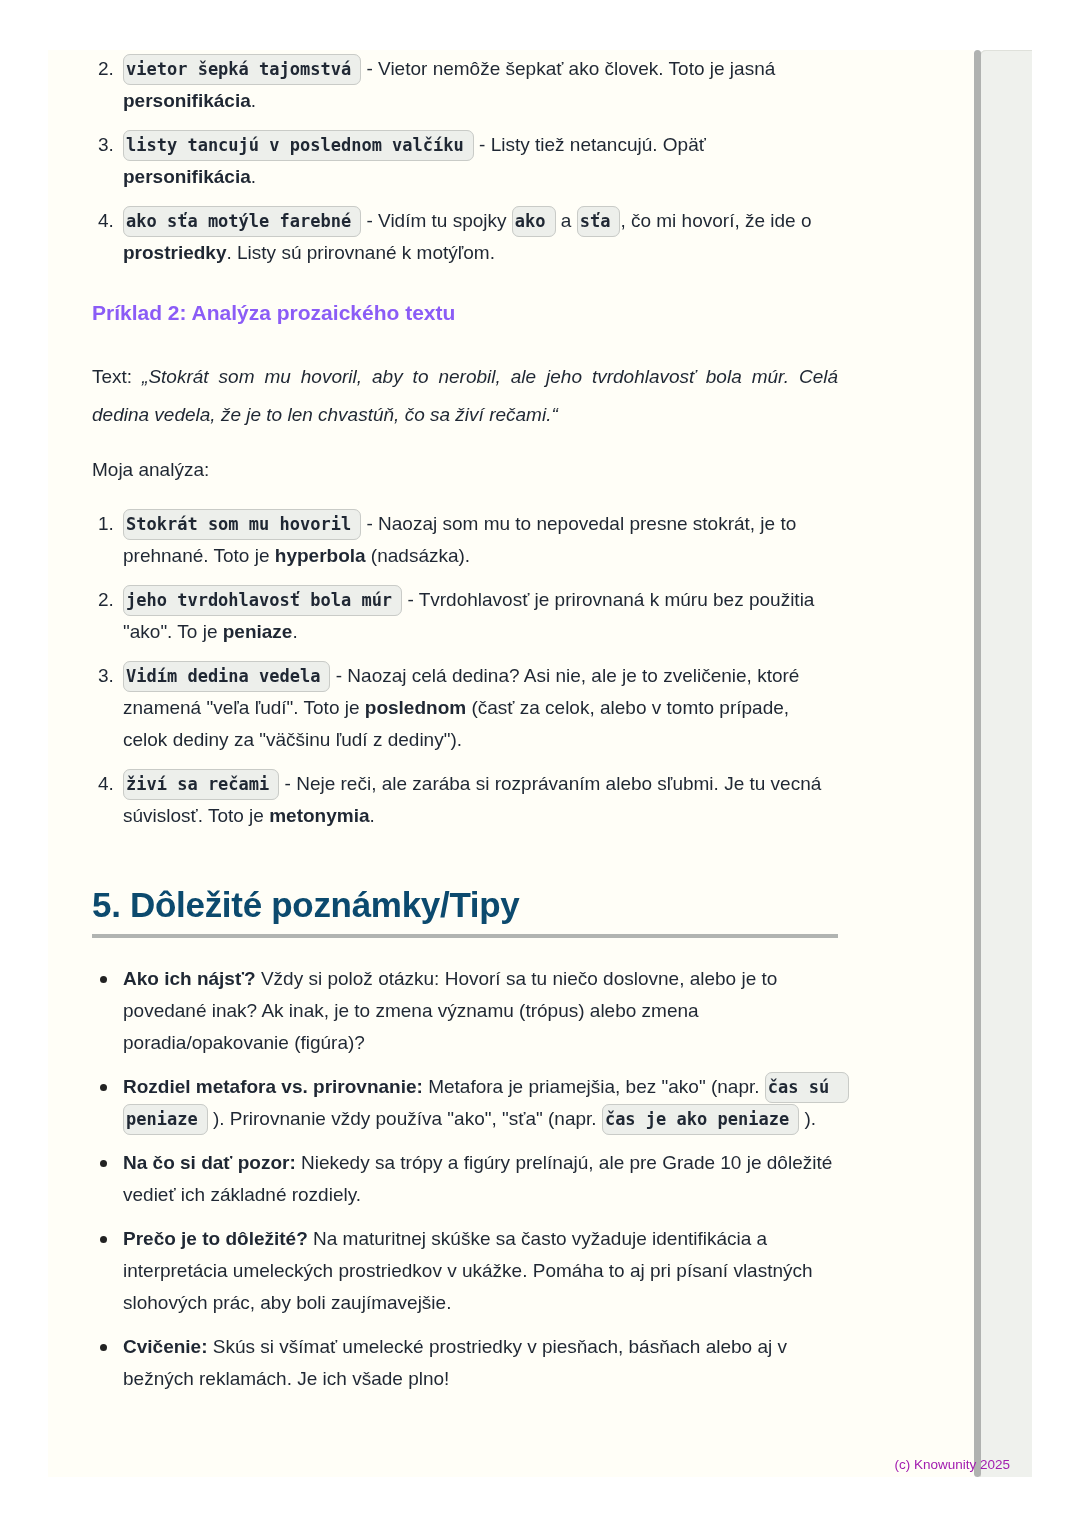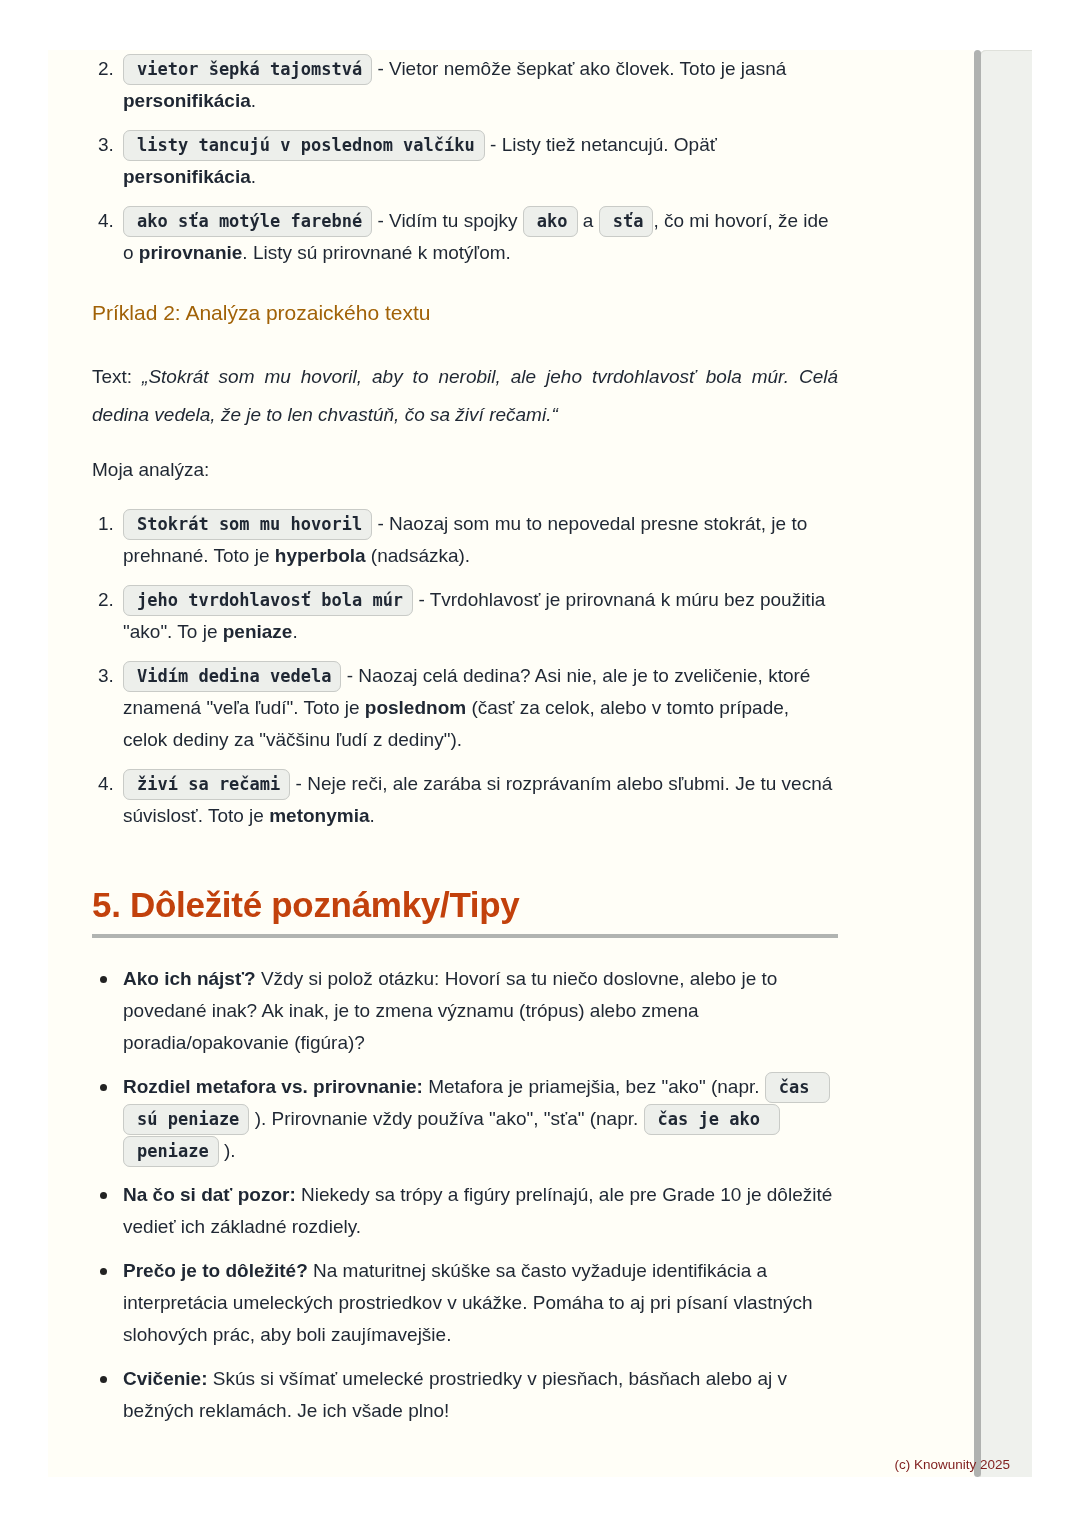--- a/index.html
+++ b/index.html
@@ -15,62 +15,62 @@
   ol.plain li:last-child, ul.plain li:last-child{margin-bottom:0;}
   .num{position:absolute;left:6px;top:0;}
   ul.plain li::before{content:"";position:absolute;left:8px;top:13px;width:7px;height:7px;
                       border-radius:50%;background:#222;}
 
   strong{font-weight:bold;}
 
   
   .chip{font-family:"DejaVu Sans Mono",monospace;font-weight:bold;font-size:17px;
         background:#EDEFEB;border:1px solid #C9CBC7;border-radius:7px;
-        padding:4px 9px 5px 13px;white-space:pre-wrap;
+        padding:4px 9px 5px 2px;white-space:pre-wrap;
         -webkit-box-decoration-break:clone;box-decoration-break:clone;margin-top:24px;}
 
-  h3.example{font-size:21px;font-weight:normal;margin:32px 0 0 0;line-height:24px;color:#a16207;}
+  h3.example{font-size:21px;font-weight:bold;margin:32px 0 0 0;line-height:24px;color:#8b5cf6;}
   p.quote{margin:33px 0 0 0;line-height:38px;text-align:justify;}
   p.quote .q{font-style:italic;}
   p.label{margin:20px 0 16px 0;}
   ol.analysis{margin-top:22px;}
 
   h2.section{font-size:35px;font-weight:bold;margin:52px 0 0 0;line-height:42px;
-             color:#c2410c;letter-spacing:-0.3px;}
+             color:#0c4a6e;letter-spacing:-0.3px;}
   .rule{height:4px;background:#B1B4B1;border:none;margin:8px 0 0 0;width:100%;}
   ul.tips{margin-top:25px;}
 
   
   .scroll-track{position:absolute;left:980px;top:50px;width:52px;height:1427px;
                 background:#EFF1ED;border-radius:6px 0 0 0;
                 box-shadow:inset 0 1px 0 #DFE1DB, inset 1px 0 0 #E3E5DF;}
   .scroll-thumb{position:absolute;left:974px;top:50px;width:7px;height:1427px;
                 background:#B0B2B0;border-radius:3.5px;}
 
   .watermark{position:absolute;top:1456px;right:70px;font-size:13.5px;line-height:18px;
-             color:#7f1d1d;z-index:5;}
+             color:#a21caf;z-index:5;}
 </style>
 </head>
 <body>
 
 <div class="page">
   <div class="content">
 
     <ol class="plain">
       <li>
         <span class="num">2.</span>
         <span class="chip">vietor šepká tajomstvá</span><span> - Vietor nemôže šepkať ako človek. Toto je jasná </span><strong>personifikácia</strong><span>.</span>
       </li>
       <li>
         <span class="num">3.</span>
         <span class="chip">listy tancujú v poslednom valčíku</span><span> - Listy tiež netancujú. Opäť </span><strong>personifikácia</strong><span>.</span>
       </li>
       <li>
         <span class="num">4.</span>
-        <span class="chip">ako sťa motýle farebné</span><span> - Vidím tu spojky </span><span class="chip">ako</span><span> a </span><span class="chip">sťa</span><span>, čo mi hovorí, že ide o </span><strong>prirovnanie</strong><span>. Listy sú prirovnané k motýľom.</span>
+        <span class="chip">ako sťa motýle farebné</span><span> - Vidím tu spojky </span><span class="chip">ako</span><span> a </span><span class="chip">sťa</span><span>, čo mi hovorí, že ide o </span><strong>prostriedky</strong><span>. Listy sú prirovnané k motýľom.</span>
       </li>
     </ol>
 
     <h3 class="example">Príklad 2: Analýza prozaického textu</h3>
 
     <p class="quote"><span>Text: </span><span class="q">„Stokrát som mu hovoril, aby to nerobil, ale jeho tvrdohlavosť bola múr. Celá dedina vedela, že je to len chvastúň, čo sa živí rečami.“</span></p>
 
     <p class="label">Moja analýza:</p>
 
     <ol class="plain analysis">

